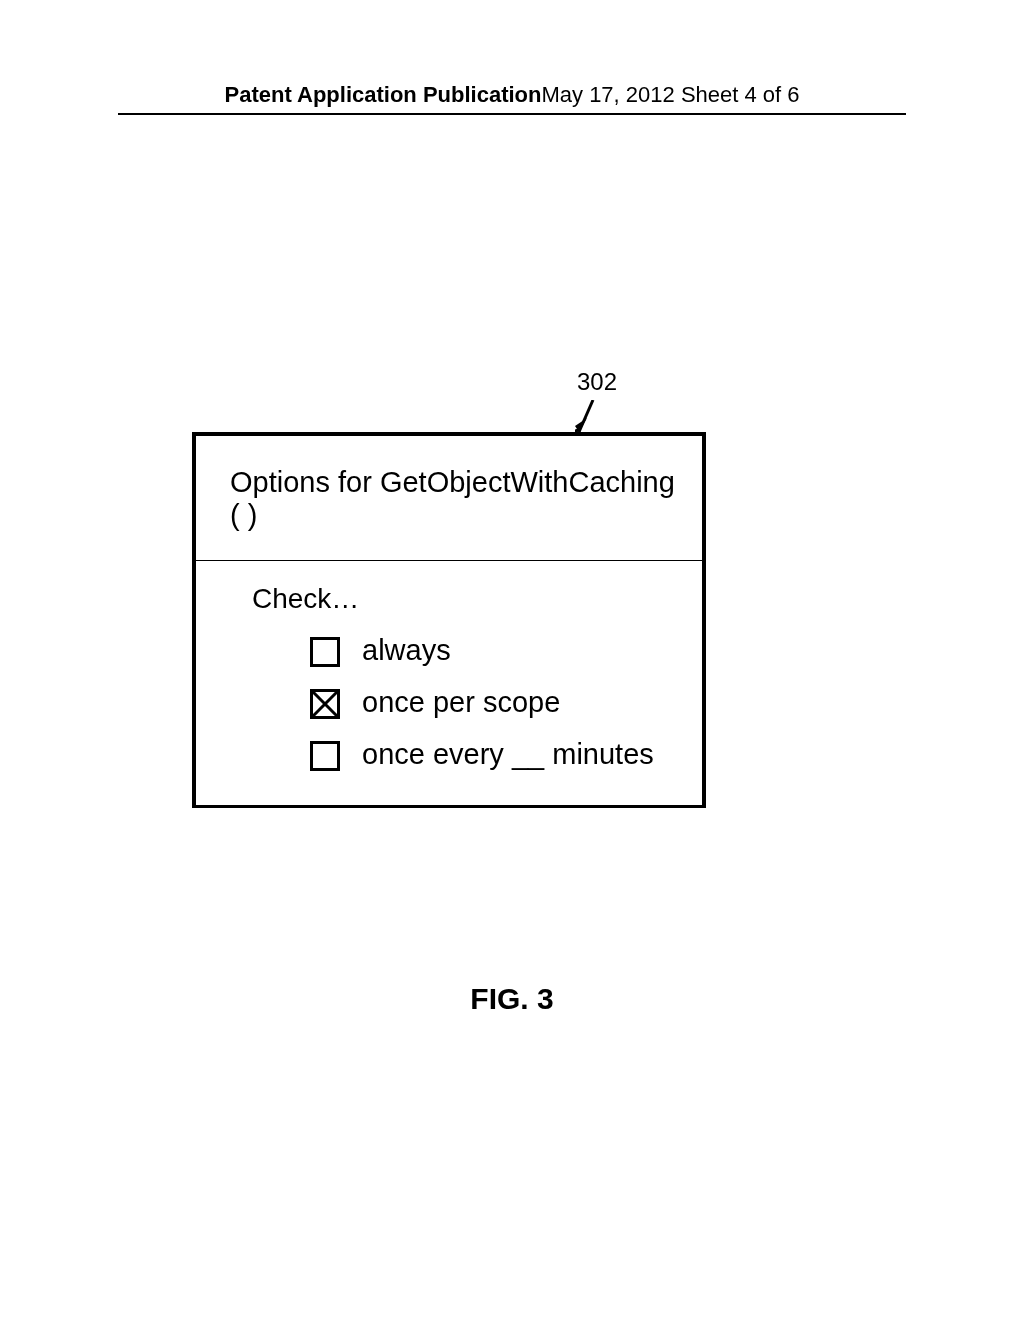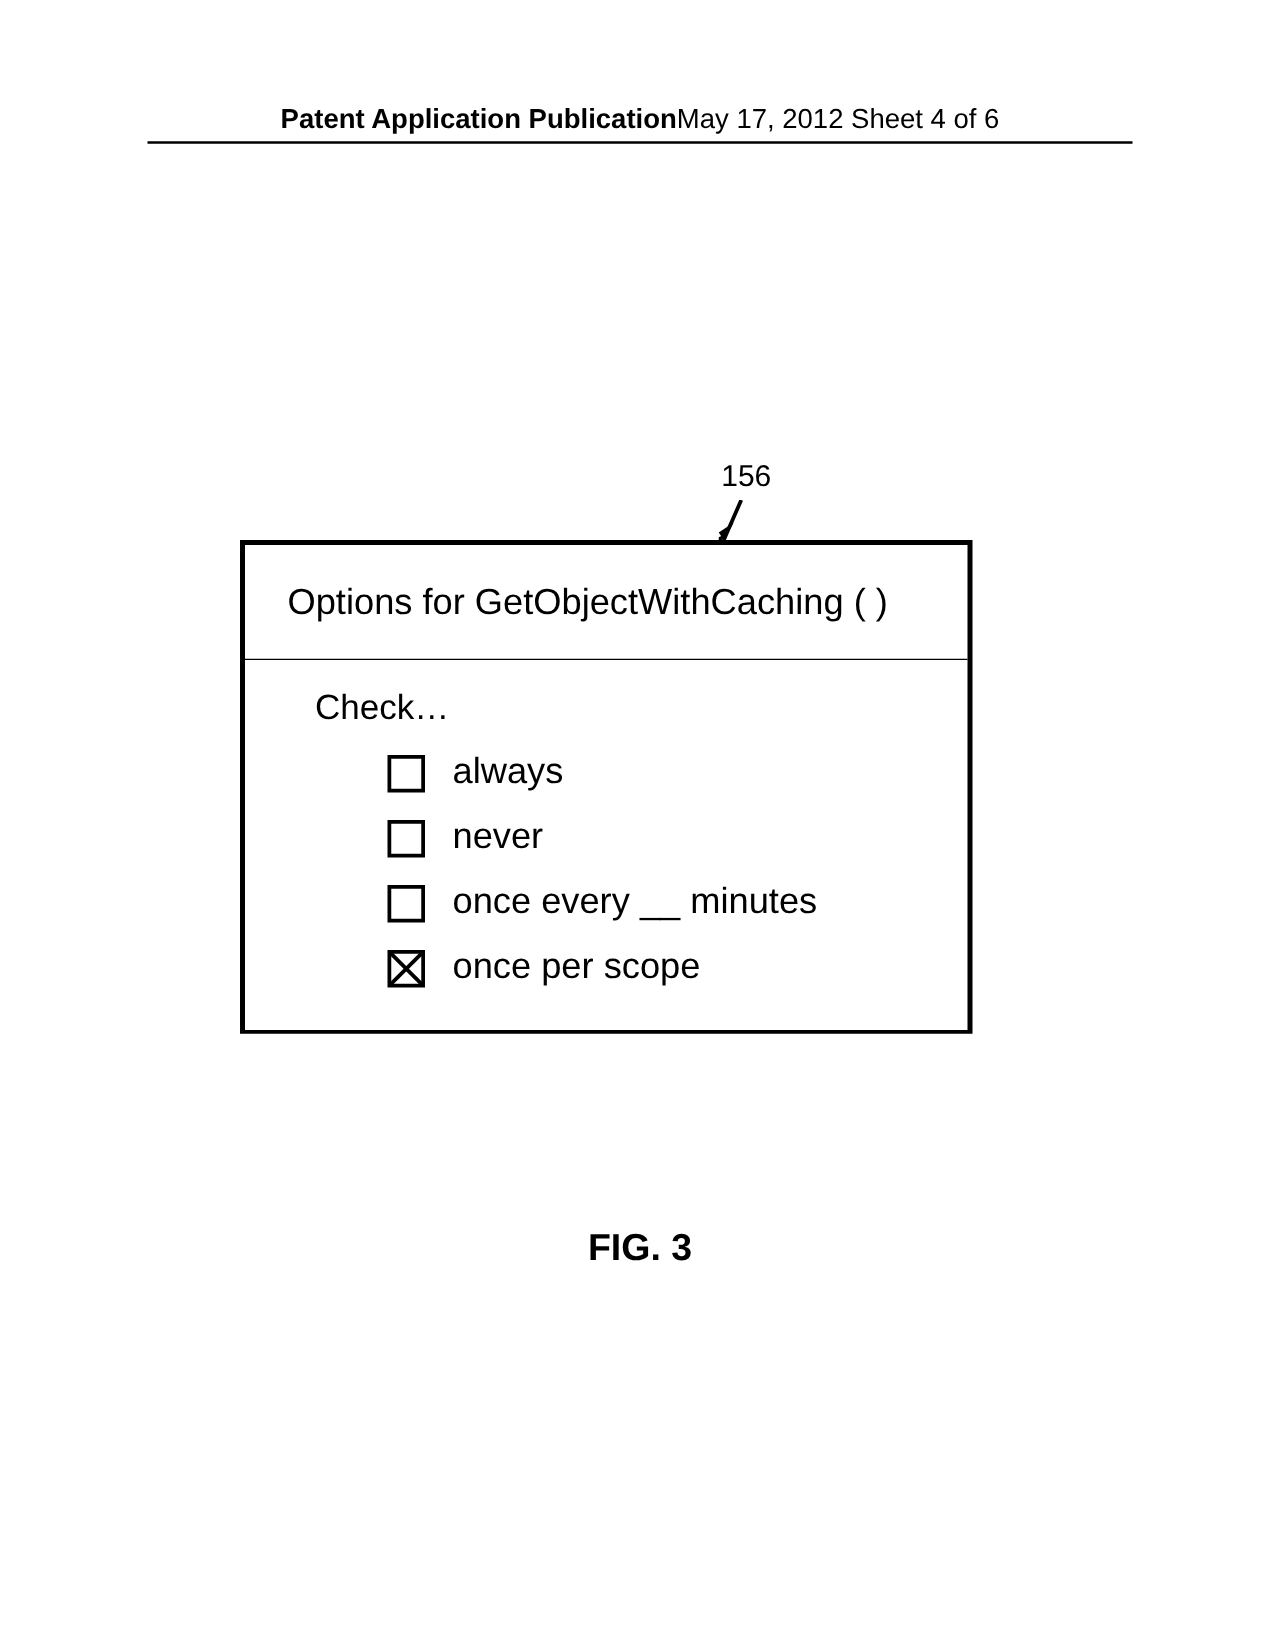--- a/index.html
+++ b/index.html
@@ -48,21 +48,21 @@
     }
     .leader-line {
       position: absolute;
       top: 400px;
       left: 575px;
     }
     .dialog-box {
       position: absolute;
       top: 432px;
       left: 192px;
-      width: 586px;
+      width: 514px;
       border: 4px solid black;
       border-bottom: 3px solid black;
     }
     .dialog-title {
       padding: 30px 20px 28px 20px;
       font-size: 29px;
       border-bottom: 1px solid black;
       text-align: left;
       padding-left: 34px;
     }
@@ -109,51 +109,47 @@
   </style>
 </head>
 <body>
 
 <div class="header">
   <span class="header-left">Patent Application Publication</span>
   <span class="header-center">May 17, 2012  Sheet 4 of 6</span>
 </div>
 <div class="header-divider"></div>
 
-<div class="ref-number">156</div>
+<div class="ref-number">302</div>
 
 <svg class="leader-line" width="40" height="40">
   <line x1="18" y1="0" x2="4" y2="32" stroke="black" stroke-width="3"></line>
   <path d="M 4 32 L 12 18 L 0 26 Z" fill="black"></path>
   <path d="M 6 30 A 10 10 0 0 0 -4 36" stroke="black" stroke-width="3" fill="none"></path>
 </svg>
 
 <div class="dialog-box">
   <div class="dialog-title">Options for GetObjectWithCaching (  )</div>
   <div class="dialog-body">
     <div class="check-label">Check…</div>
     <div id="options-container">
         <div class="option-row">
           <div class="cbox"></div>
           <span class="option-label">always</span>
         </div>
         <div class="option-row">
-          <div class="cbox"></div>
-          <span class="option-label">never</span>
-        </div>
-        <div class="option-row">
-          <div class="cbox"></div>
-          <span class="option-label">once every __ minutes</span>
-        </div>
-        <div class="option-row">
           <div class="cbox checked">
             <svg viewBox="0 0 26 26">
               <line x1="0" y1="0" x2="26" y2="26" stroke="black" stroke-width="3"></line>
               <line x1="26" y1="0" x2="0" y2="26" stroke="black" stroke-width="3"></line>
             </svg>
           </div>
           <span class="option-label">once per scope</span>
         </div>
+        <div class="option-row">
+          <div class="cbox"></div>
+          <span class="option-label">once every __ minutes</span>
+        </div>
       </div>
   </div>
 </div>
 
 <div class="figure-caption">FIG. 3</div>
 
 </body></html>

